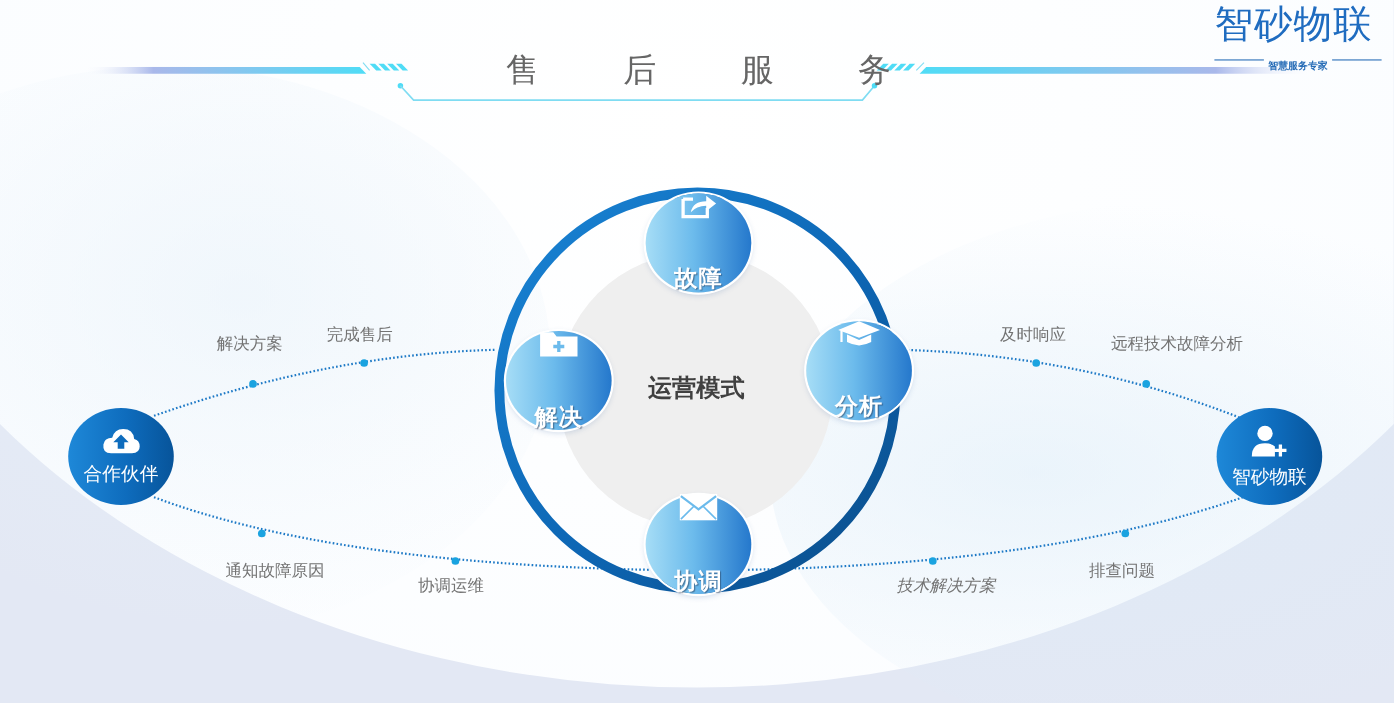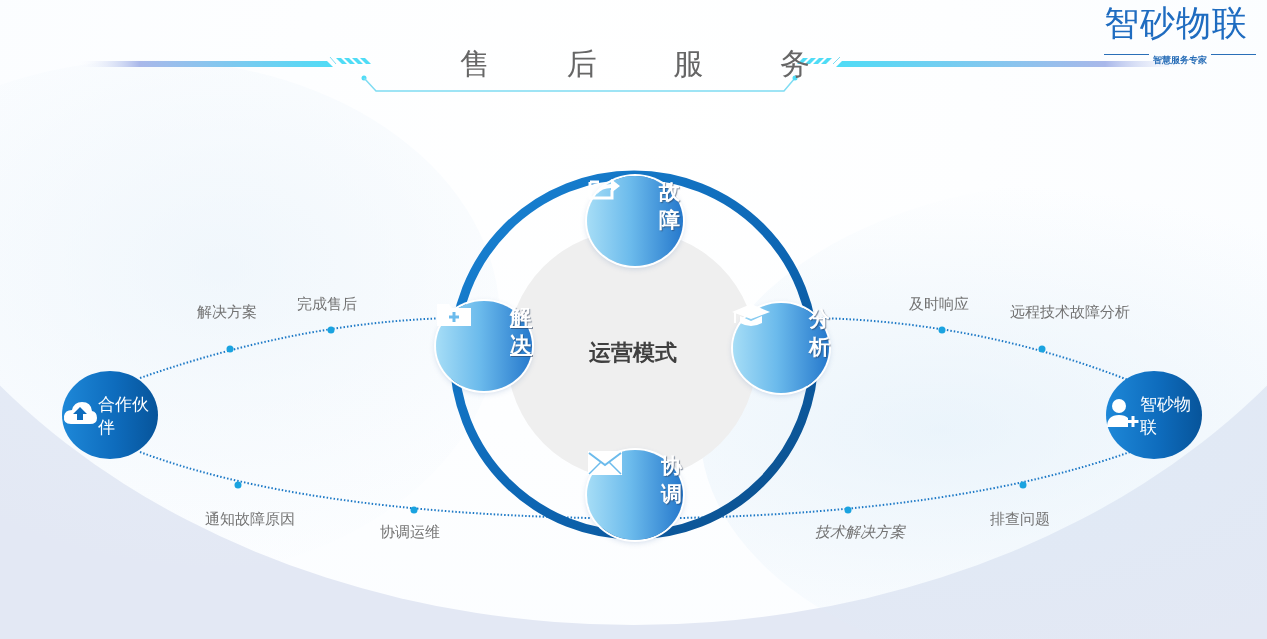--- a/index.html
+++ b/index.html
@@ -44,34 +44,34 @@
 
   .center-label {
     position:absolute; left:548px; top:338px; width:170px; text-align:center;
     font-family:"DejaVu Serif","Liberation Serif",serif; font-size:22px; font-weight:bold; color:#404040;
   }
 
   .node {
     position:absolute; width:96px; height:90px; border-radius:50%;
     background: linear-gradient(90deg, #a6ddf6 0%, #6cbbec 45%, #2578cc 100%);
     box-shadow: 0 0 0 2px #ffffff, 0 2px 6px rgba(30,80,150,0.25);
-    display:flex; flex-direction:row; align-items:flex-start; justify-content:center;
+    display:flex; flex-direction:column; align-items:center; justify-content:center;
     color:#fff; cursor:pointer;gap:38px;
   }
   .node .lbl {
     font-family:"DejaVu Serif","Liberation Serif",serif; font-size:21px; font-weight:bold;
     text-shadow: 1px 1px 1px rgba(40,60,90,0.55); margin-top:2px; letter-spacing:1px;
   }
   .node svg { display:block; }
 
   .side {
     position:absolute; width:96px; height:88px; border-radius:50%;
     background: linear-gradient(90deg, #1e88d8 0%, #0e6cbd 55%, #07549a 100%);
-    display:flex; align-items:center; justify-content:center;
-    color:#fff; cursor:pointer;
+    display:flex; flex-direction:column; align-items:center; justify-content:center;
+    color:#fff; cursor:pointer;text-align:center;
   }
   .side .lbl { font-size:17px; margin-top:2px; }
 
   .text-label { position:absolute; font-size:15px; color:#737373; white-space:nowrap; }
 </style>
 </head>
 <body>
 
 <div class="bg-arc"></div>
 <div class="bg-sweep1"></div>
@@ -176,21 +176,21 @@
   <span>
     <svg width="34" height="24" viewBox="0 0 34 24">
       <path d="M3,6 L3,22 L25,22 L25,14" fill="none" stroke="#fff" stroke-width="3"></path>
       <path d="M3,6 L12,6" stroke="#fff" stroke-width="3"></path>
       <path d="M10,18 Q12,8 24,8 L24,3 L33,10 L24,17 L24,12 Q15,12 10,18 Z" fill="#fff"></path>
     </svg>
   </span>
   <span class="lbl">故障</span>
 </div>
 
-<div class="node" style="left:733px; top:303px;">
+<div class="node" style="left:733px; top:292px;">
   <span>
     <svg width="40" height="24" viewBox="0 0 40 24">
       <polygon points="20,1 39,9 20,16 1,9" fill="#fff"></polygon>
       <path d="M9,13 L9,20 Q20,26 31,20 L31,13 L20,18 Z" fill="#fff"></path>
       <line x1="4" y1="10" x2="4" y2="20" stroke="#fff" stroke-width="2"></line>
     </svg>
   </span>
   <span class="lbl">分析</span>
 </div>
 
@@ -199,21 +199,21 @@
     <svg width="36" height="26" viewBox="0 0 36 26">
       <rect x="1" y="1" width="34" height="24" fill="#fff"></rect>
       <polyline points="2,3 18,15 34,3" fill="none" stroke="#6cbbec" stroke-width="2"></polyline>
       <line x1="2" y1="24" x2="14" y2="12" stroke="#6cbbec" stroke-width="1.5"></line>
       <line x1="34" y1="24" x2="22" y2="12" stroke="#6cbbec" stroke-width="1.5"></line>
     </svg>
   </span>
   <span class="lbl">协调</span>
 </div>
 
-<div class="node" style="left:436px; top:301px;text-decoration:underline;">
+<div class="node" style="left:460px; top:301px;">
   <span>
     <svg width="36" height="26" viewBox="0 0 36 26">
       <path d="M1,3 L13,3 L16,7 L35,7 L35,25 L1,25 Z" fill="#fff"></path>
       <line x1="18" y1="11" x2="18" y2="21" stroke="#6cbbec" stroke-width="3"></line>
       <line x1="13" y1="16" x2="23" y2="16" stroke="#6cbbec" stroke-width="3"></line>
     </svg>
   </span>
   <span class="lbl">解决</span>
 </div>
 

